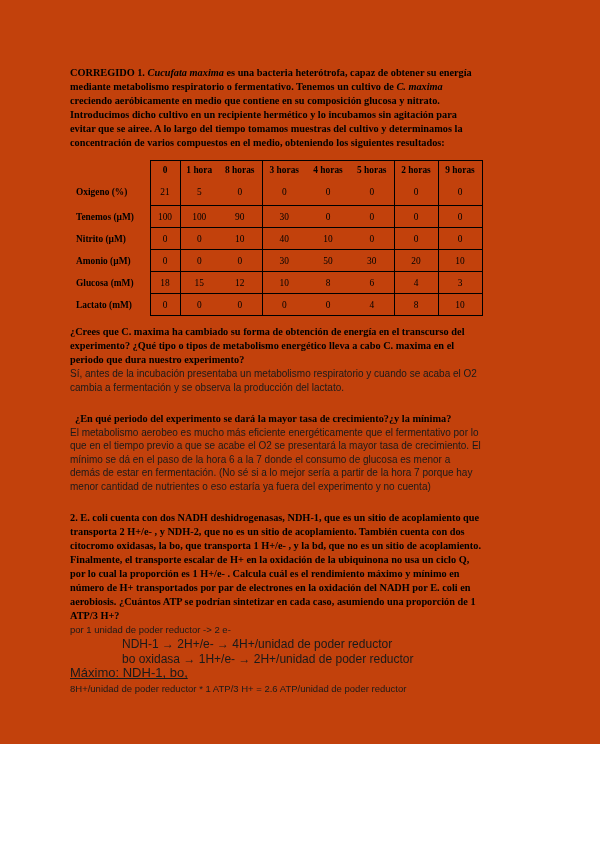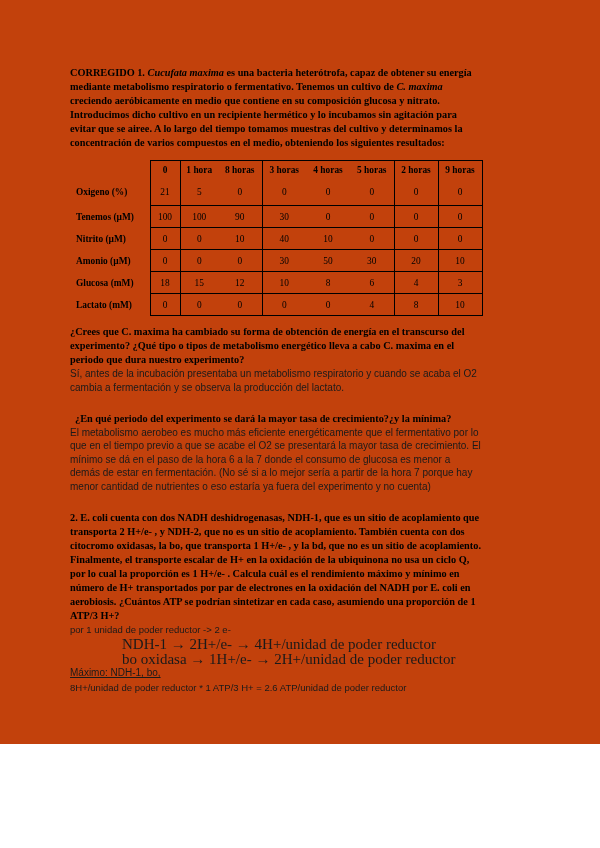--- a/index.html
+++ b/index.html
@@ -106,37 +106,37 @@
   }
   table.data tbody tr.first td.rowlabel {
     border-top: none;
   }
   table.data tbody tr.first td:not(.rowlabel) {
     height: 27px;
   }
 
   
   .eq-line {
-    font-family: Liberation Serif, serif;
-    font-size: 15px;
+    font-family: Liberation Sans, sans-serif;
+    font-size: 12px;
     line-height: 14.4px;
     color: #1a1a1a;
     margin: 0;
     padding-left: 52px;
   }
   .plain-line {
     font-family: "Liberation Sans", sans-serif;
     font-size: 9.5px;
     line-height: 14.4px;
     color: #1a1a1a;
     margin: 0;
   }
   .underlined {
     font-family: "Liberation Sans", sans-serif;
-    font-size: 10px;
+    font-size: 13px;
     line-height: 14.4px;
     color: #1a1a1a;
     margin: 0;
     text-decoration: underline;
     display: inline-block;
   }
   .indent-q {
     padding-left: 5px;
   }
 </style>

